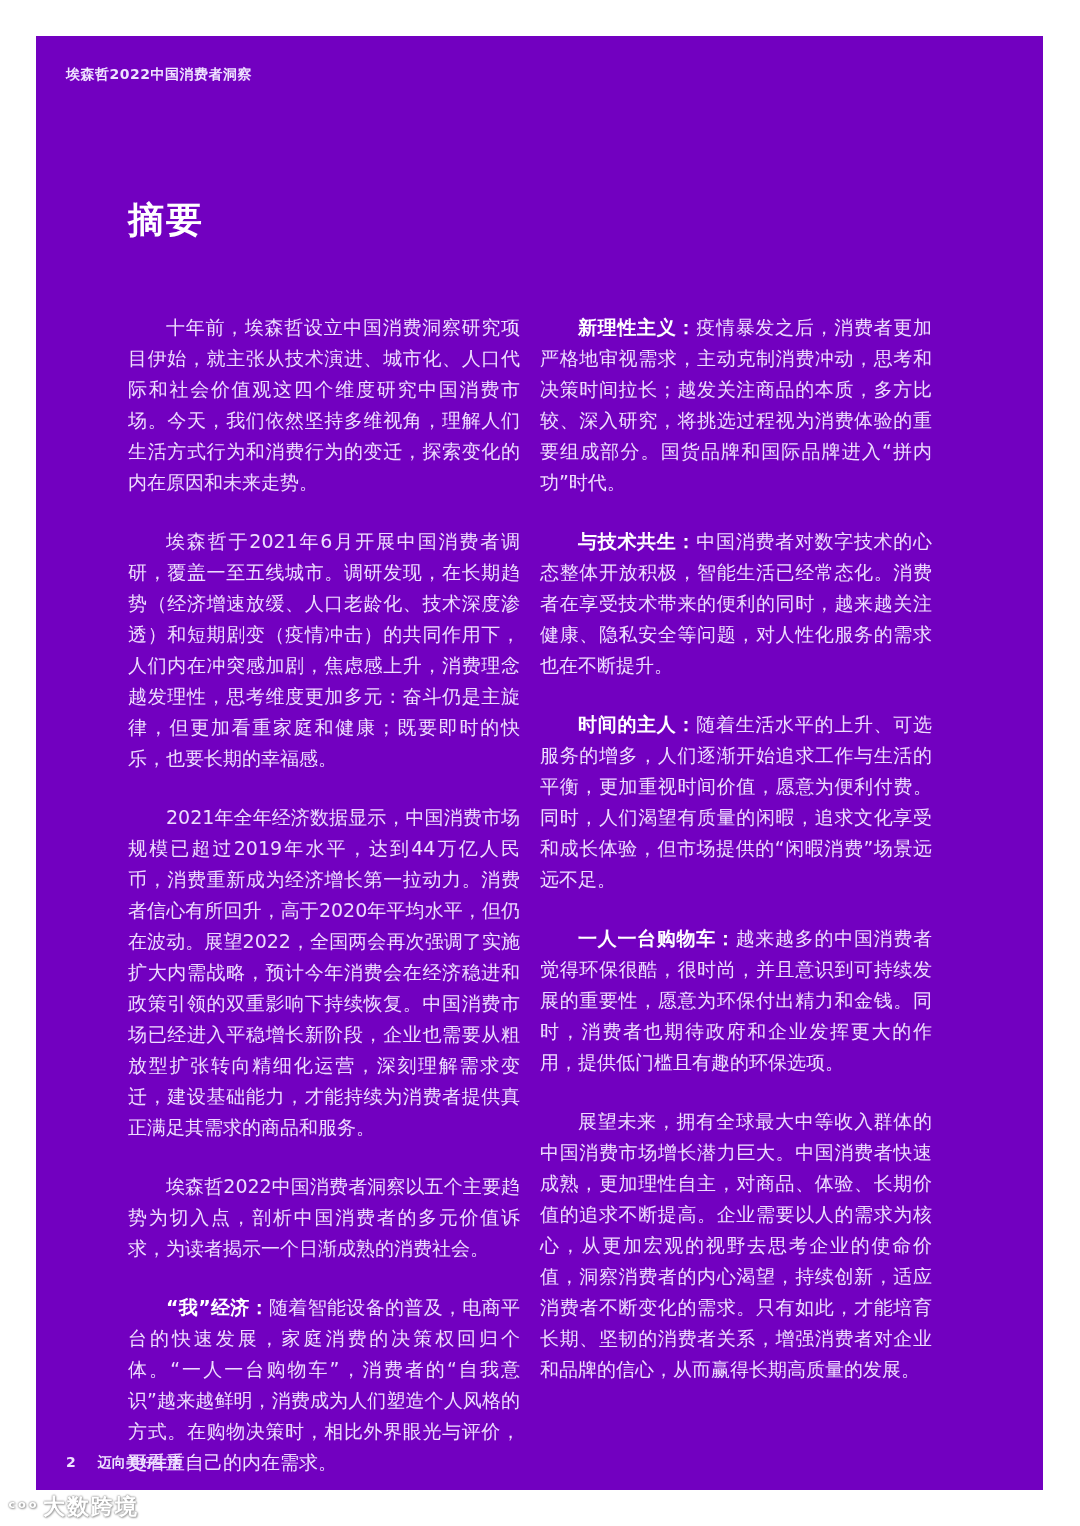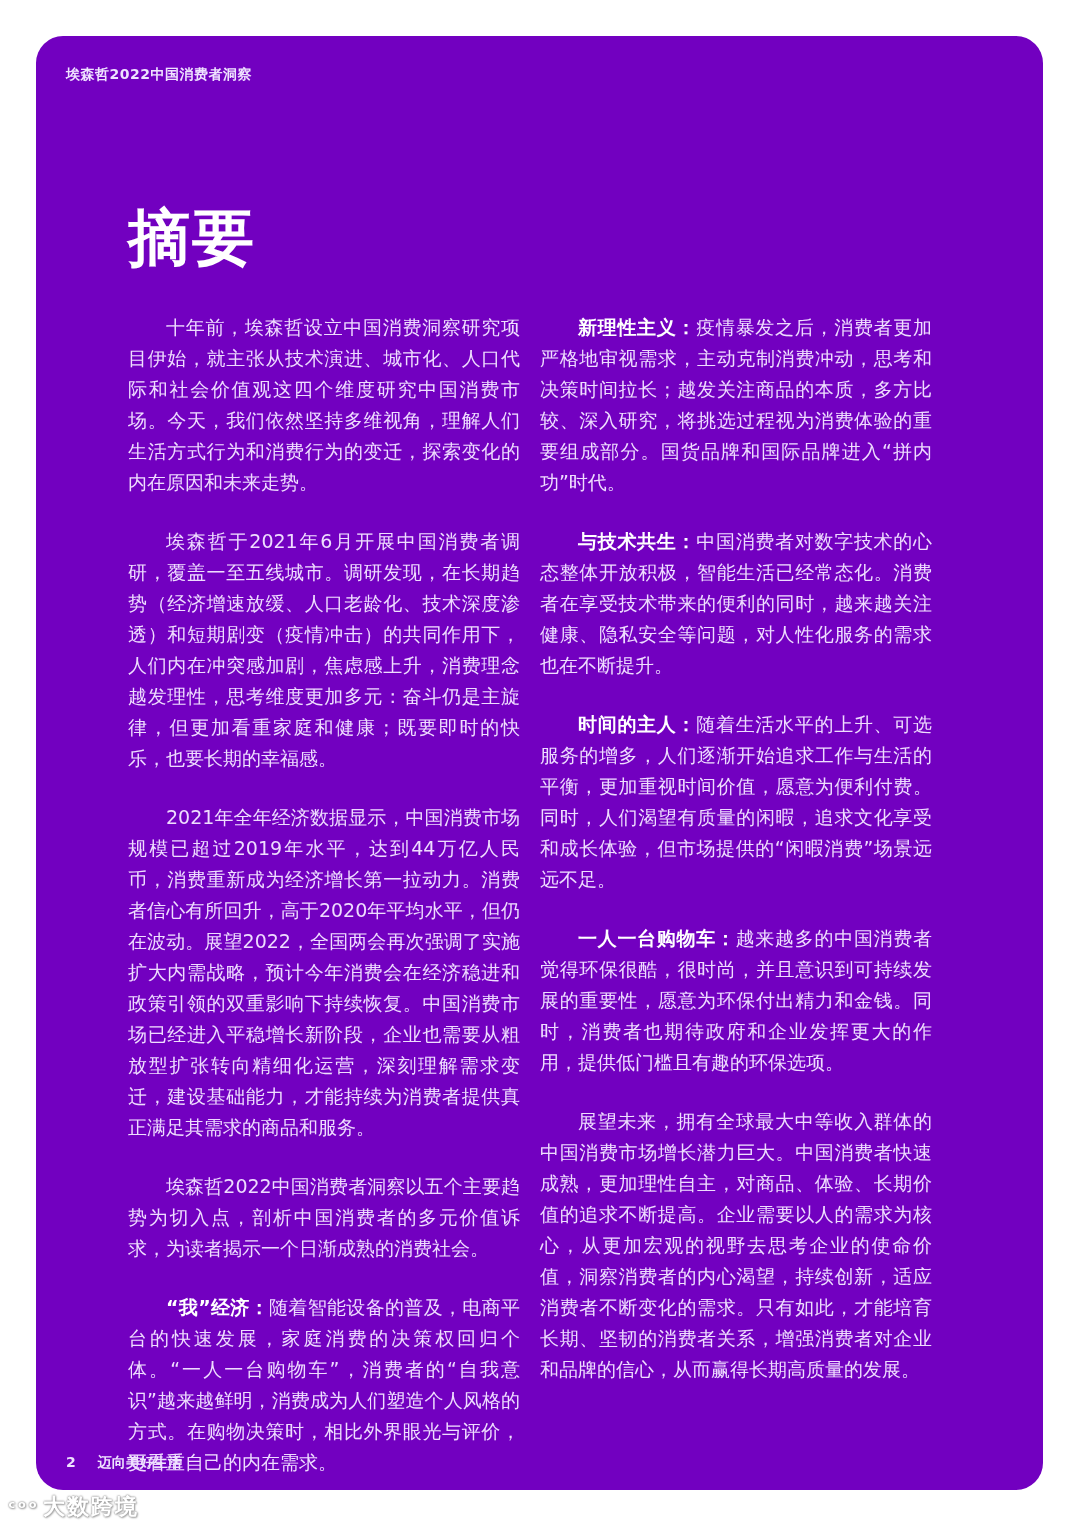--- a/index.html
+++ b/index.html
@@ -1,22 +1,22 @@
 <!DOCTYPE html>
 <html><head>
 <meta charset="utf-8">
 <style>
   html, body { margin:0; padding:0; background:#ffffff; }
   body { width:1080px; height:1526px; position:relative; overflow:hidden;
          font-family:"DejaVu Sans","Liberation Sans",sans-serif; }
   .page { position:absolute; left:36px; top:36px; width:1007px; height:1454px;
-          background:#7200c0; color:#f1e4ff;border-radius:27px; }
+          background:#7200c0; color:#f1e4ff; }
   .running-head { position:absolute; left:30px; top:30px; font-size:14px; font-weight:bold;
                   color:#efe2ff; letter-spacing:0.5px; }
-  .title { position:absolute; left:92px; top:160px; font-size:62px; font-weight:bold;
+  .title { position:absolute; left:92px; top:160px; font-size:36px; font-weight:bold;
            color:#ffffff; letter-spacing:2px; }
   .col { position:absolute; top:276px; width:392px; font-size:19px; line-height:31px;
          color:#efdcff; text-align:justify; }
   .col.left { left:92px; }
   .col.right { left:504px; }
   .para { margin:0 0 28px 0; text-indent:2em; }
   .lead { font-weight:bold; color:#ffffff; }
   .footer { position:absolute; left:30px; bottom:18px; font-size:14px; font-weight:bold; color:#efe2ff; }
   .footer .num { margin-right:22px; }
   .watermark { position:absolute; left:8px; top:1492px; font-size:22px; font-weight:bold;

